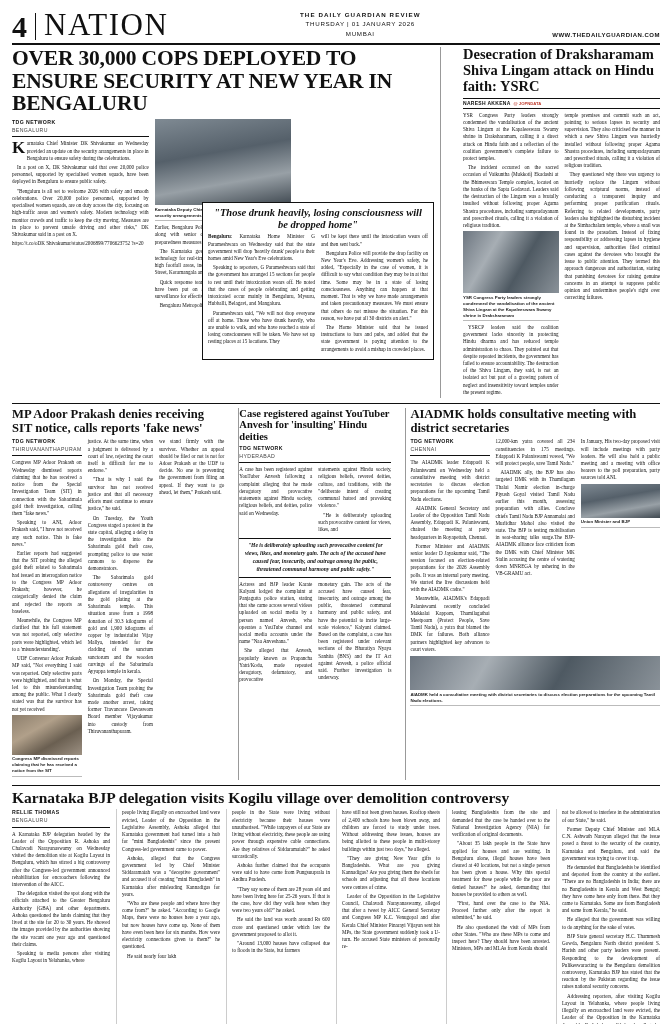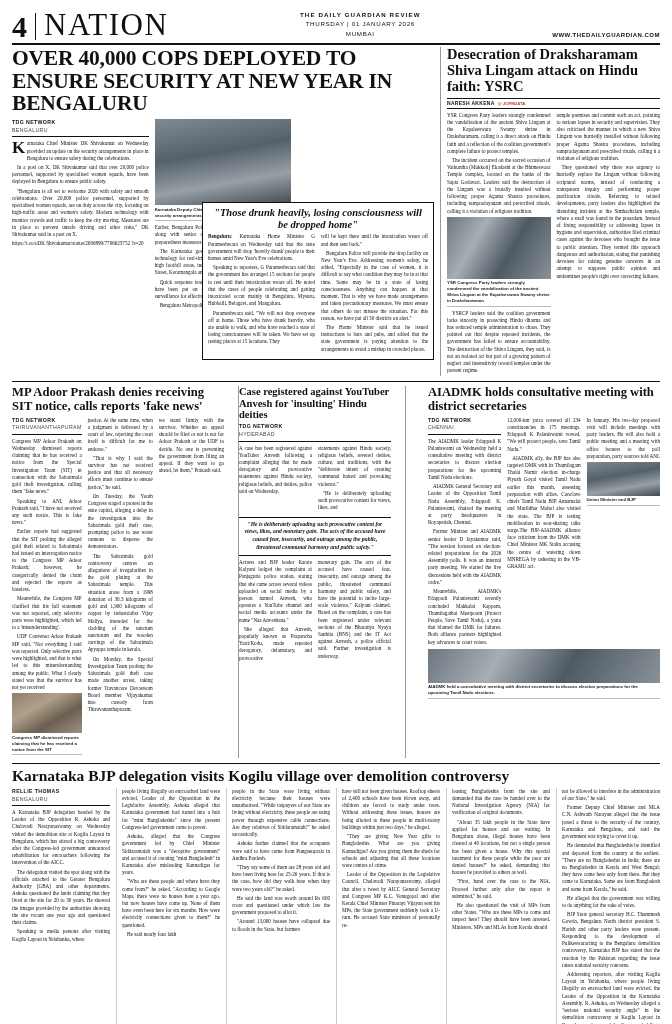--- a/index.html
+++ b/index.html
@@ -64,21 +64,21 @@
     padding-bottom: 2px;
     font-weight: bold;
   }
 
   
   .top-zone { display: flex; gap: 6px; }
   .left-zone { width: 424px; }
   .right-zone {
     width: 222px;
     border-left: 0.7px solid #999;
-    padding-left: 6px;
+    padding-left: 22px;
   }
 
   .headline-main {
     font-size: 21.5px;
     font-weight: bold;
     line-height: 1.06;
     letter-spacing: -0.2px;
     margin-bottom: 4px;
   }
   .headline-right {
@@ -182,21 +182,21 @@
     font-family: "Liberation Sans", sans-serif;
     font-size: 4.2px;
     color: #c0392b;
     font-weight: bold;
   }
 
   
   .mid-zone { margin-top: 5px; border-top: 1.5px solid #111; padding-top: 4px; display: flex; gap: 14px;}
   .mid-a { width: 222px; }
   .mid-b { width: 160px; border-left:0.7px solid #999; }
-  .mid-c { width: 266px; border-left:0.7px solid #999; padding-left:22px;}
+  .mid-c { width: 266px; border-left:0.7px solid #999; padding-left:4px;}
 
   .head-mid {
     font-size: 12.6px;
     font-weight: bold;
     line-height: 1.08;
     margin-bottom: 3px;
   }
   .head-mid-sm {
     font-size: 10.5px;
     font-weight: bold;
@@ -241,21 +241,21 @@
       <div class="mc-1">THE DAILY GUARDIAN REVIEW</div>
       <div>THURSDAY | 01 JANUARY 2026</div>
       <div>MUMBAI</div>
     </div>
     <div class="masthead-right">WWW.THEDAILYGUARDIAN.COM</div>
   </div>
 
   <div class="top-zone">
 
     <div class="left-zone">
-      <div class="headline-main">OVER 40,000 COPS DEPLOYED TO ENSURE SECURITY AT NEW YEAR IN BENGALURU</div>
+      <div class="headline-main">OVER 30,000 COPS DEPLOYED TO ENSURE SECURITY AT NEW YEAR IN BENGALURU</div>
       <div class="cols-3">
 
         <div class="col">
           <div class="byline">
             <div>TDG NETWORK</div>
             <div class="loc">BENGALURU</div>
           </div>
           <p class="body dropcap">Karnataka Chief Minister DK Shivakumar on Wednesday provided an update on the security arrangements in place in Bengaluru to ensure safety during the celebrations.</p>
           <p class="body indent">In a post on X, DK Shivakumar said that over 20,000 police personnel, supported by specialised women squads, have been deployed in Bengaluru to ensure public safety.</p>
           <p class="body indent">"Bengaluru is all set to welcome 2026 with safety and smooth celebrations. Over 20,000 police personnel, supported by specialised women squads, are on duty across the city, focusing on high-traffic areas and women's safety. Modern technology with monitor crowds and traffic to keep the city moving. Measures are in place to prevent unsafe driving and other risks," DK Shivakumar said in a post on X.</p>

